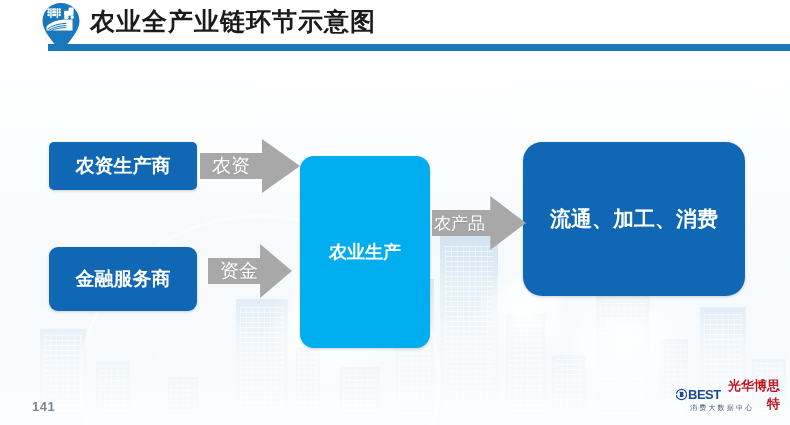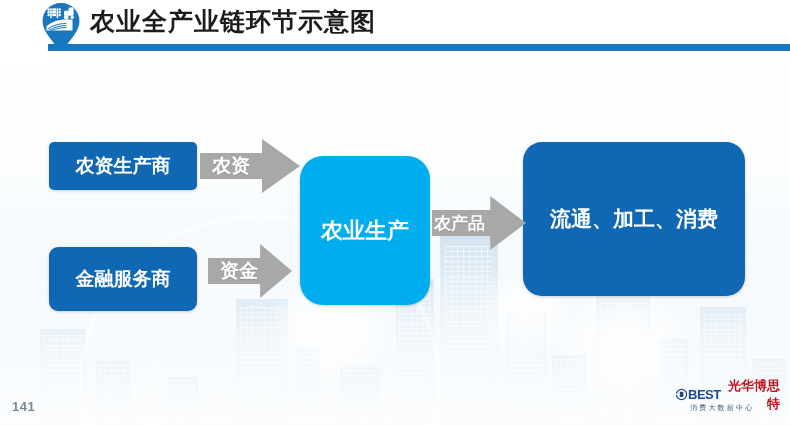--- a/index.html
+++ b/index.html
@@ -79,49 +79,49 @@
     display:flex; align-items:center; justify-content:center;
     color:#ffffff; font-weight:bold;
     text-align:center; line-height:1.15;
     box-shadow:0 1px 3px rgba(0,0,0,0.18);
   }
   .node-dark { background:#1068b5; }
   .node-cyan { background:#00aeef; }
 
   #node-supplier { left:49px; top:142px; width:148px; height:48px; border-radius:5px; font-size:19px; }
   #node-finance  { left:49px; top:247px; width:148px; height:64px; border-radius:9px; font-size:19px; }
-  #node-production { left:300px; top:156px; width:130px; height:149px; border-radius:23px; font-size:22px; }
+  #node-production { left:300px; top:156px; width:130px; height:192px; border-radius:14px; font-size:18px; }
   #node-distribution { left:523px; top:142px; width:222px; height:154px; border-radius:19px; font-size:21px; }
 
   
   .arrow {
     position:absolute;
     display:flex; align-items:center;
   }
   .arrow-shape {
     position:absolute; left:0; top:0; width:100%; height:100%;
     background:#a8a8a8;
     -webkit-clip-path:polygon(0% 26%, 62% 26%, 62% 0%, 100% 50%, 62% 100%, 62% 74%, 0% 74%);
     clip-path:polygon(0% 26%, 62% 26%, 62% 0%, 100% 50%, 62% 100%, 62% 74%, 0% 74%);
   }
   .arrow-label {
     position:relative; z-index:2;
-    color:#ffffff; font-weight:bold; font-size:19px;
+    color:#ffffff; font-weight:normal; font-size:19px;
     width:100%; text-align:left; padding-left:12px;
     text-shadow:0 1px 1px rgba(0,0,0,0.10);
     white-space:nowrap;
   }
   #arrow-agri-input { left:200px; top:139px; width:100px; height:54px; }
   #arrow-capital    { left:208px; top:244px; width:84px; height:54px; }
   #arrow-produce    { left:432px; top:196px; width:94px; height:54px; }
   #arrow-produce .arrow-label { font-size:17px; padding-left:2px; }
 
   
   #page-number {
-    position:absolute; left:12px; top:399px;
+    position:absolute; left:32px; top:399px;
     font-size:13px; color:#7c8894; font-weight:bold;
     letter-spacing:0.5px;
   }
   #corp-logo { position:absolute; left:676px; top:386px; width:104px; height:28px; }
   #corp-logo-main { position:absolute; left:0; top:0; display:flex; align-items:center; height:17px;text-align:right; }
   #corp-logo-best {
     font-size:13px; font-weight:bold; color:#1b4a8f; letter-spacing:-0.5px;
     font-family:"Liberation Sans", sans-serif;
   }
   #corp-logo-cn {

